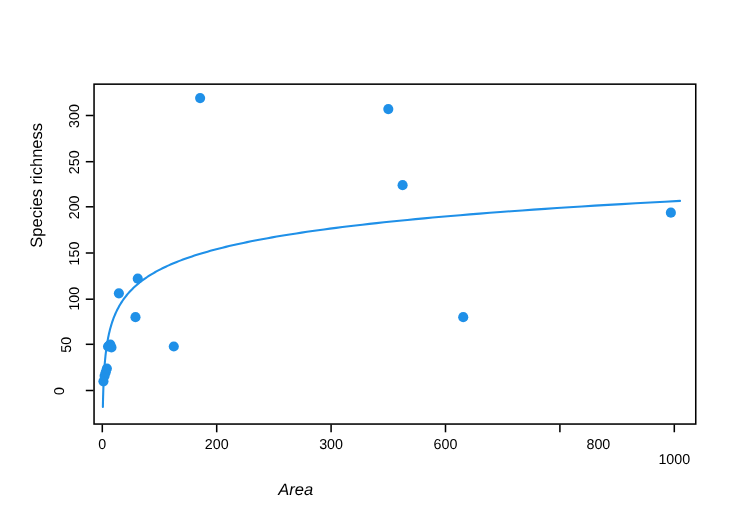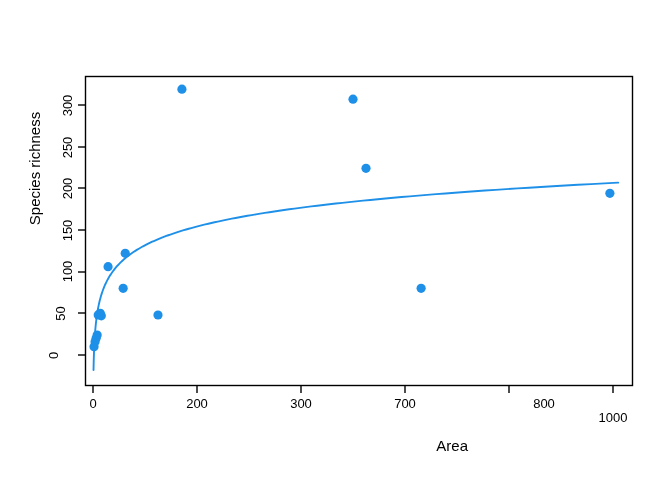--- a/index.html
+++ b/index.html
@@ -38,27 +38,28 @@
     width: 200px;
     text-align: center;
     font-size: 15px;
     color: #000000;
     transform: rotate(-90deg);
     transform-origin: 50% 50%;
     white-space: nowrap;
   }
   #x-axis-title {
     position: absolute;
-    left: 268px;
+    left: 253px;
     top: 437px;
     width: 200px;
-    text-align: right;
+    text-align: left;
     font-size: 15px;
     color: #000000;
     white-space: nowrap;
+    font-style: italic;
   }
   .tick-label-x {
     position: absolute;
     font-size: 13px;
     color: #000000;
     text-align: center;
     white-space: nowrap;
     transform: translateX(-50%);
   }
   .tick-label-y {
@@ -81,21 +82,21 @@
 
 <div id="plot-root">
 
 
   <div id="y-axis-title">Species richness</div>
   <div id="x-axis-title">Area</div>
 
   <div class="tick-label-x" style="left:93px;  top:396px;">0</div>
   <div class="tick-label-x" style="left:197px; top:396px;">200</div>
   <div class="tick-label-x" style="left:301px; top:396px;">300</div>
-  <div class="tick-label-x" style="left:405px; top:396px;">700</div>
+  <div class="tick-label-x" style="left:405px; top:396px;">600</div>
   <div class="tick-label-x" style="left:509px; top:396px;margin-left:35px;">800</div>
   <div class="tick-label-x" style="left:613px; top:410px;">1000</div>
 
   <div class="tick-label-y" style="left:46px; top:348px;">0</div>
   <div class="tick-label-y" style="left:46px; top:306px;">50</div>
   <div class="tick-label-y" style="left:46px; top:264px;">100</div>
   <div class="tick-label-y" style="left:46px; top:223px;">150</div>
   <div class="tick-label-y" style="left:46px; top:181px;">200</div>
   <div class="tick-label-y" style="left:46px; top:140px;">250</div>
   <div class="tick-label-y" style="left:46px; top:98px;">300</div>

